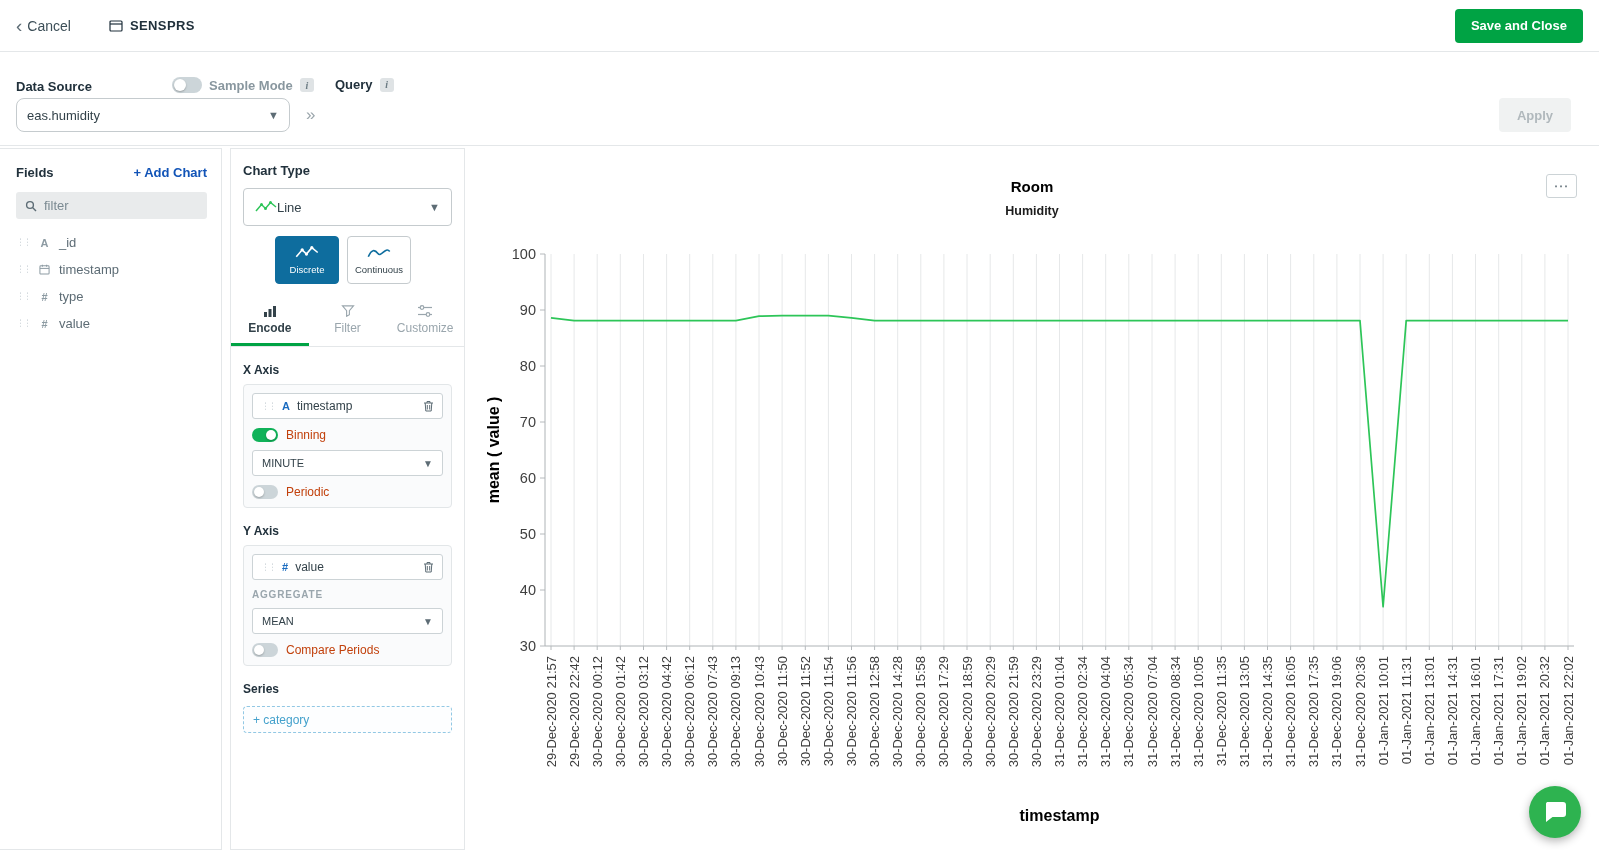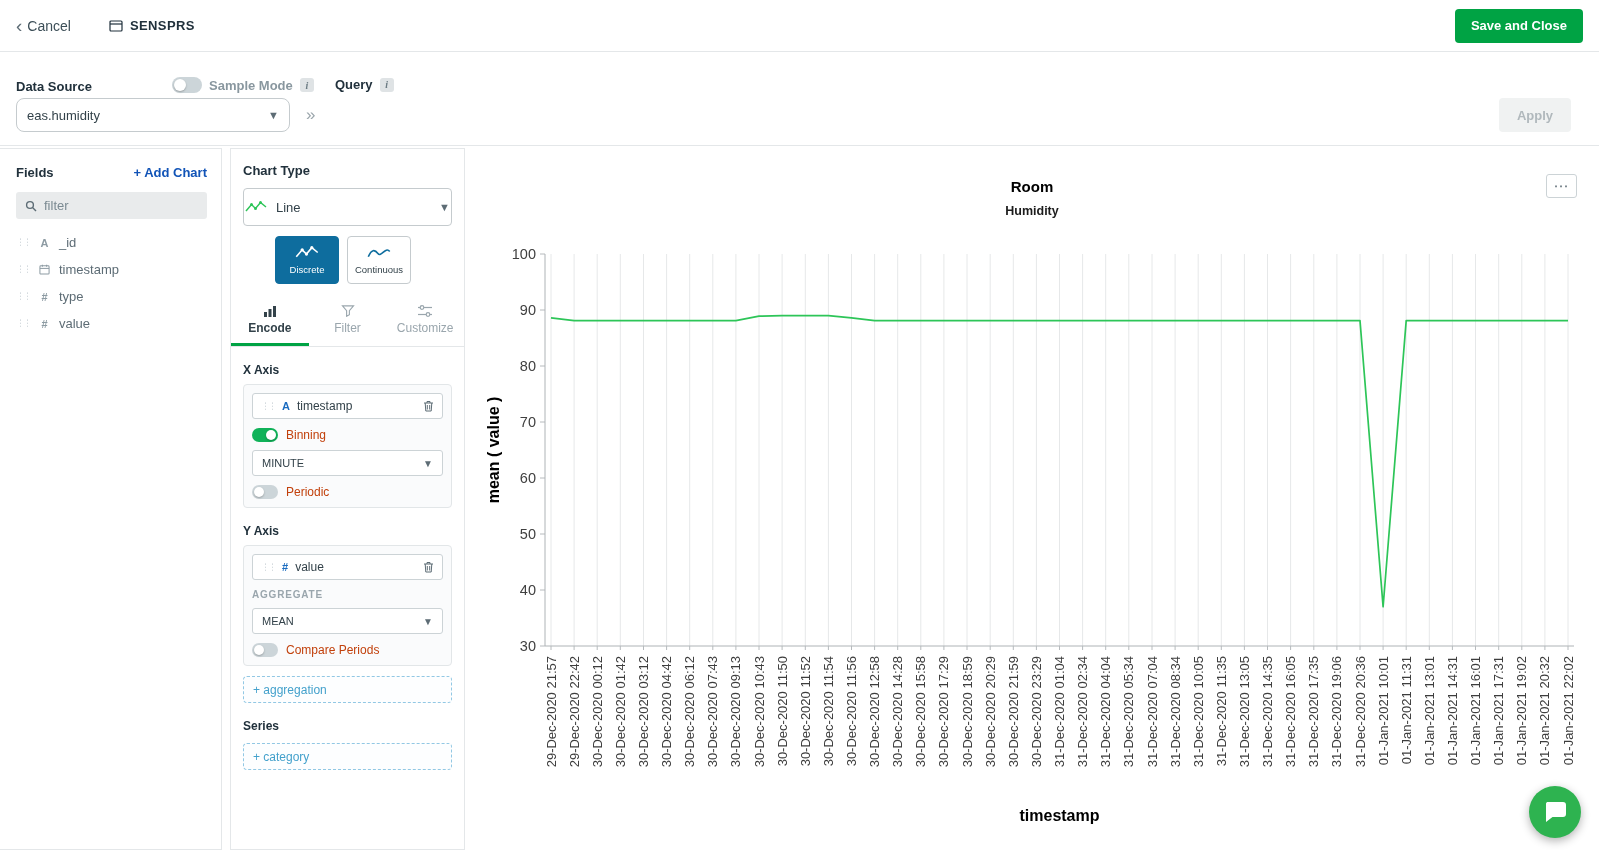--- a/index.html
+++ b/index.html
@@ -63,21 +63,21 @@
                color:#5d6c75; cursor:grab; }
   .drag { color:#c6ced3; font-size:9px; letter-spacing:-2px; line-height:1; }
   .ficon { width:13px; text-align:center; color:#8d9ba3; font-size:11px; font-weight:bold; display:flex;
            align-items:center; justify-content:center; }
 
   
   .ct-panel { position:absolute; top:148px; left:230px; width:235px; bottom:0; background:#fff;
               border:1px solid #e4e7e9; padding:14px 12px; overflow:hidden; }
   .ct-title { font-size:13px; font-weight:bold; color:#21313c; }
   .type-select { margin-top:10px; height:38px; border:1px solid #c5cbce; border-radius:4px; background:#fff;
-                 display:flex; align-items:center; gap:9px; padding:0 1px; font-size:13px; color:#33424a; cursor:pointer; }
+                 display:flex; align-items:center; padding:0 11px; font-size:13px; color:#33424a; cursor:pointer; }
   .type-select .caret { margin-left:auto; color:#5d6c75; font-size:11px; }
   .tiles { display:flex; gap:8px; margin-top:10px;padding-left:32px; }
   .tile { width:64px; height:48px; border:1px solid #c5cbce; border-radius:4px; background:#fff;
           display:flex; flex-direction:column; align-items:center; justify-content:center; gap:4px;
           font-size:9.5px; color:#33424a; cursor:pointer; }
   .tile .zig { color:var(--discrete-blue); }
   .tile.active { background:var(--discrete-blue); border-color:var(--discrete-blue); color:#fff; }
   .tile.active .zig { color:#fff; }
   .tabs { display:flex; margin:16px -12px 0; border-bottom:1px solid #e4e7e9; }
   .tab { flex:1; display:flex; flex-direction:column; align-items:center; gap:4px; padding:5px 0 8px;
@@ -317,21 +317,20 @@
       <div class="mini-select">
         <span>MEAN</span>
         <span class="caret">▼</span>
       </div>
       <div class="trow">
         <span class="toggle sm"></span>
         <span>Compare Periods</span>
       </div>
     </div>
 
-    <div class="dashed-btn">+ aggregation</div>
 
     <div class="sec-label">Series</div>
     <div class="dashed-btn">+ category</div>
   </aside>
 
   <main class="chart-region">
     <div class="chart-title">Room</div>
     <div class="chart-subtitle">Humidity</div>
     <div class="menu-btn">
       <span>⋯</span>

